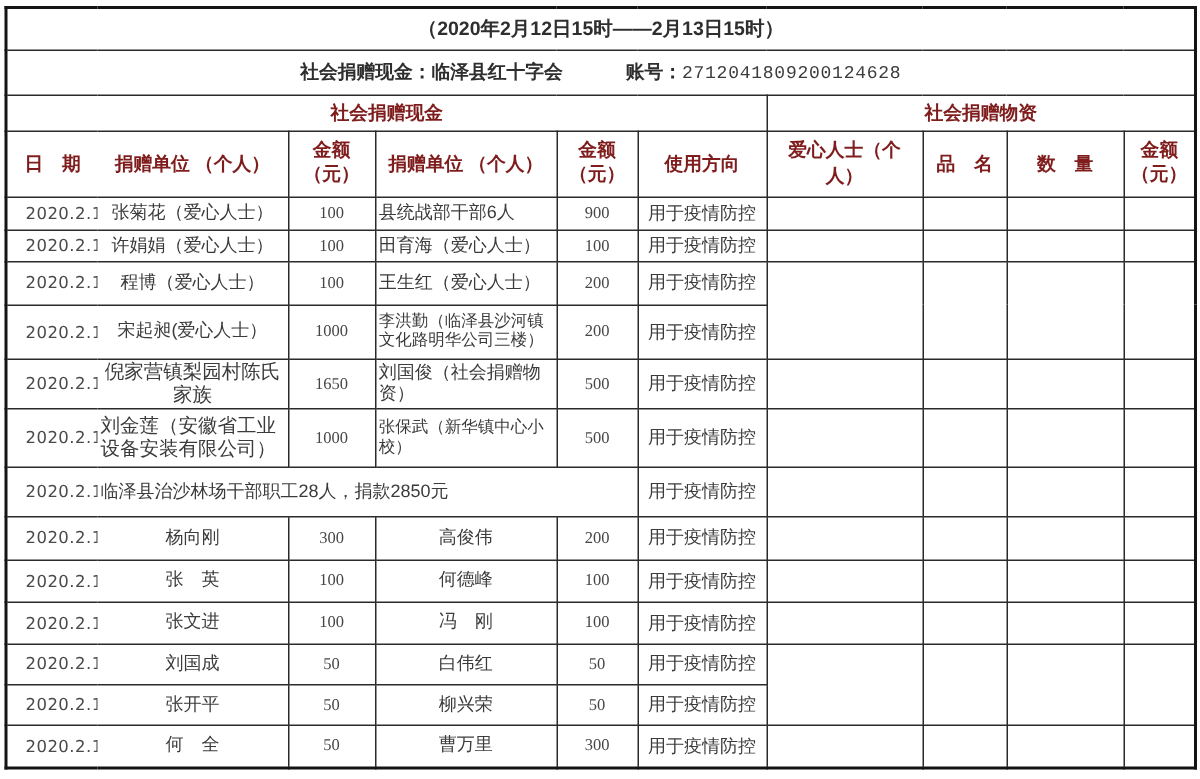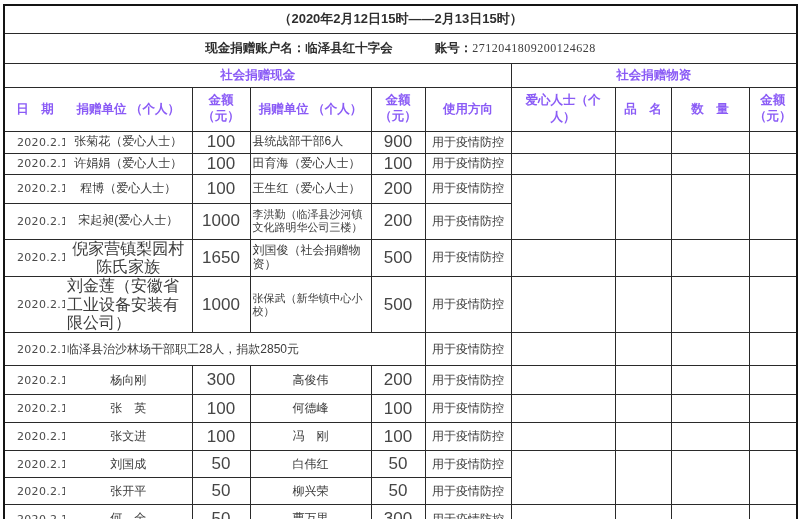--- a/index.html
+++ b/index.html
@@ -26,31 +26,31 @@
     font-weight: normal;
     vertical-align: middle;
   }
   
   .noR { border-right-style: hidden; }
   .noL { border-left-style: hidden; }
 
   .title-cell { font-weight: bold; font-size: 13px; text-align: center; color: #2e2e2e; margin-left: 48px; }
   .acct-cell  { font-size: 12.5px; text-align: center; color: #2e2e2e; }
   .acct-cell .lbl { font-weight: bold; }
-  .acct-cell .num { font-weight: normal; font-family: Liberation Serif, serif; font-size: 12px; color: #3c3c3c; letter-spacing: 0.5px; }
+  .acct-cell .num { font-weight: normal; font-family: Liberation Mono, monospace; font-size: 12px; color: #3c3c3c; letter-spacing: 0.5px; }
   .acct-gap { display: inline-block; width: 42px; }
 
-  .hd { font-weight: bold; font-size: 12.5px; text-align: center; color: #8b5cf6; }
+  .hd { font-weight: bold; font-size: 12.5px; text-align: center; color: #7f1d1d; }
   .pre { white-space: pre-line; line-height: 1.25; }
 
   .date { font-size: 11px; text-align: left; padding-left: 12px; color: #4a4a4a; letter-spacing: 0.3px; font-family: "DejaVu Sans", sans-serif; }
-  .amt  { font-size: 17px; text-align: center; color: #454545; font-family: Liberation Sans, sans-serif; }
+  .amt  { font-size: 11px; text-align: center; color: #454545; font-family: Liberation Serif, serif; }
   .txt  { font-size: 12px; text-align: center; line-height: 1.15; }
   .wrapL { text-align: left; }
-  .fs10 { font-size: 16px; }
+  .fs10 { font-size: 13px; }
   .fs11 { font-size: 11px; }
   .usage { font-size: 12px; text-align: center; }
   .mergedtxt { font-size: 12px; text-align: left; }
 </style>
 </head>
 <body>
 
 <div class="sheet">
 <table class="ledger">
   <colgroup>
@@ -66,21 +66,21 @@
         <col style="width:48px">
   </colgroup>
 
   <tbody>
         <tr style="height:28px">
     <td colspan="10" class="title-cell">（2020年2月12日15时——2月13日15时）</td>
   </tr>
 
   <tr style="height:30px">
     <td colspan="10" class="acct-cell">
-      <span class="lbl">现金捐赠账户名：</span><span class="lbl">临泽县红十字会</span><span class="acct-gap"></span><span class="lbl">账号：</span><span class="num">2712041809200124628</span>
+      <span class="lbl">社会捐赠现金：</span><span class="lbl">临泽县红十字会</span><span class="acct-gap"></span><span class="lbl">账号：</span><span class="num">2712041809200124628</span>
     </td>
   </tr>
 
   <tr style="height:24px">
     <td colspan="6" class="hd">社会捐赠现金</td>
     <td colspan="4" class="hd">社会捐赠物资</td>
   </tr>
 
   <tr style="height:44px">
     <th class="hd noR">日　期</th>

